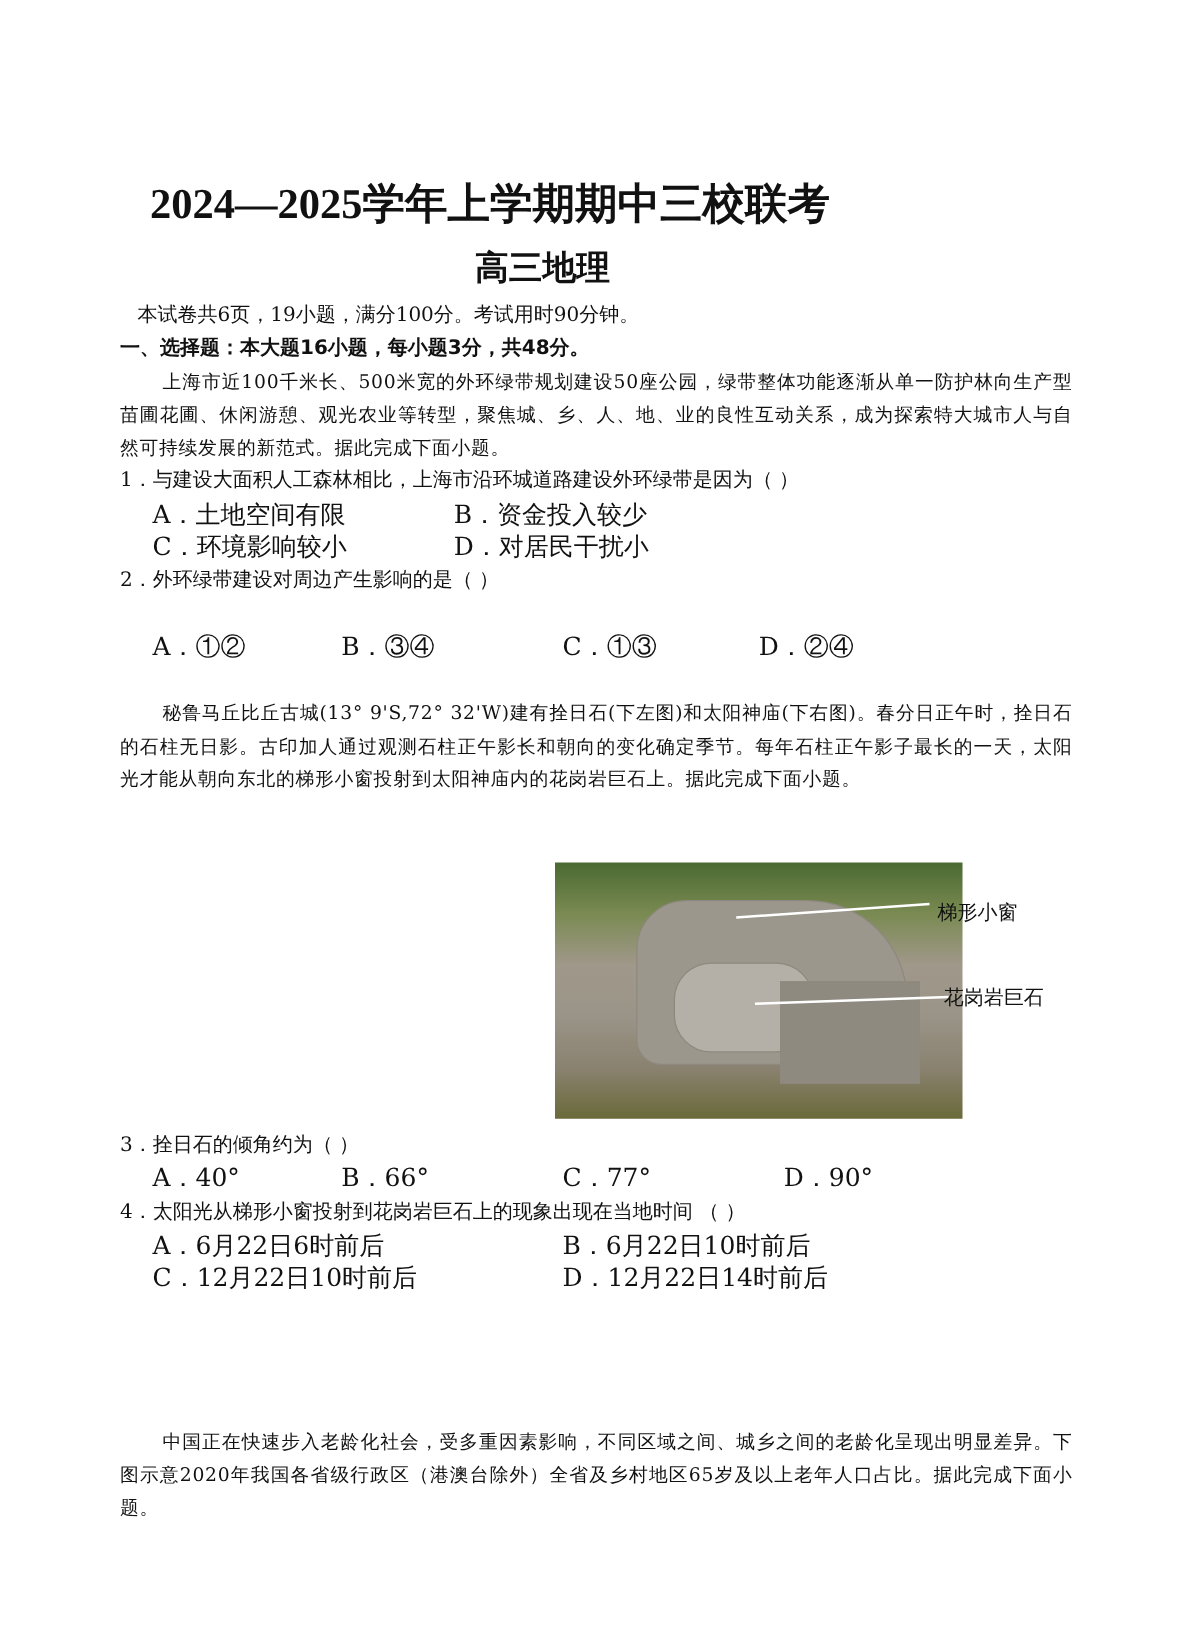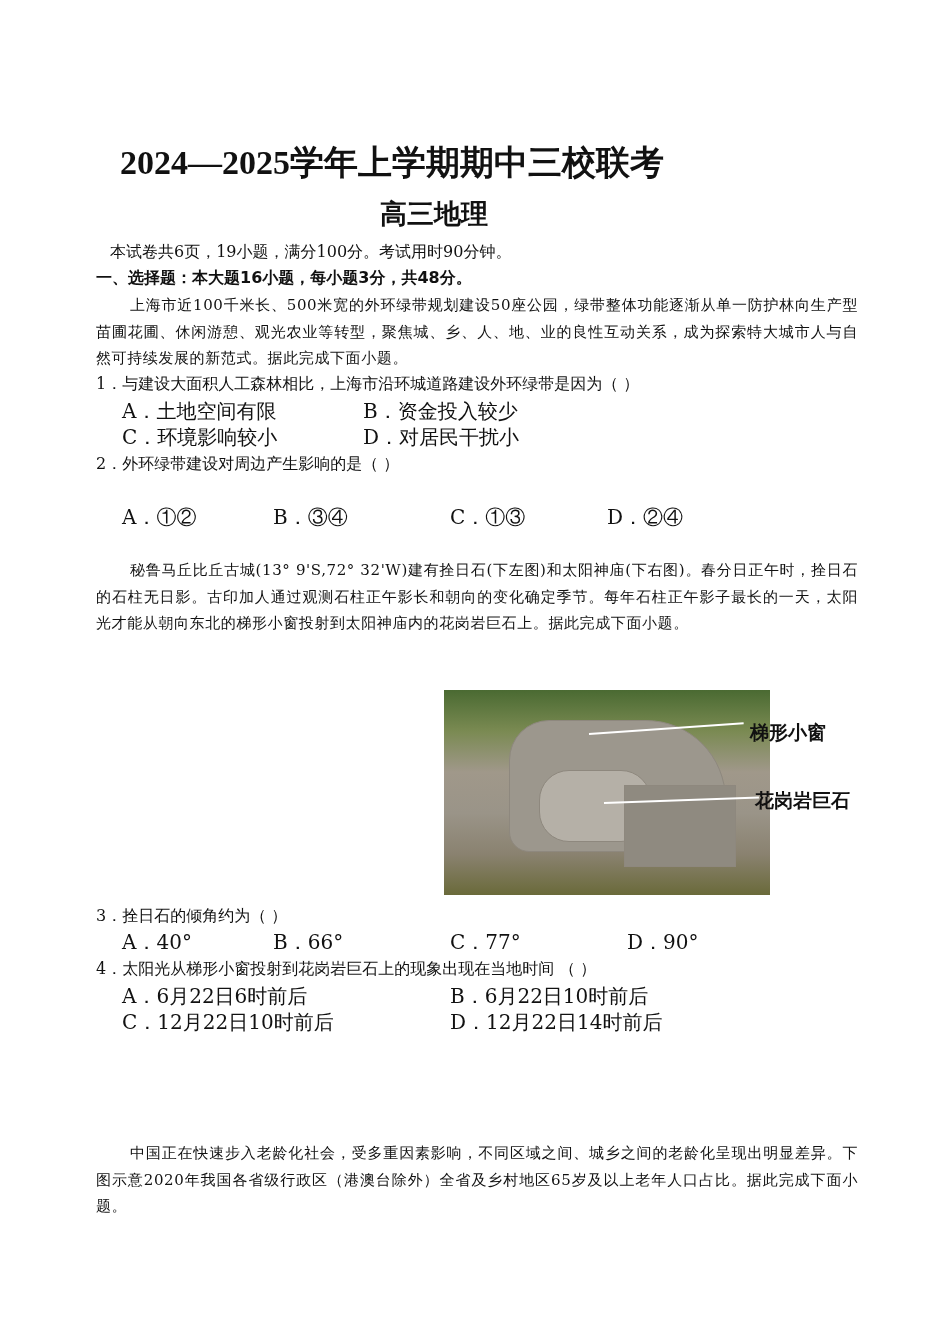--- a/index.html
+++ b/index.html
@@ -19,21 +19,21 @@
   .photo { position: absolute; overflow: hidden; }
   .photo-left { left: 101px; top: 662px; width: 342px; height: 233px;
      background: linear-gradient(180deg, #4a90d9 0%, #8cc0ea 18%, #e8f0f8 24%, #6b8e5a 30%, #5b7a45 45%, #8a7b6a 55%, #b3aca2 62%, #a9a398 80%, #8c7d62 100%); }
   .photo-right { left: 444px; top: 690px; width: 326px; height: 205px;
      background: linear-gradient(180deg, #4a6a32 0%, #7a8a52 20%, #a0988a 40%, #9a9488 60%, #8a8270 80%, #6a6a3a 100%); }
   .sky-cloud { position: absolute; border-radius: 50%; background: #f4f6fa; }
   .mountain { position: absolute; width: 0; height: 0; }
   .stone { position: absolute; background: #b9b3aa; border: 1px solid #8e887e; }
   .label-box { position: absolute; background: #ffffff; font-family: "DejaVu Sans", sans-serif;
                font-weight: bold; font-size: 13px; padding: 1px 2px; color: #000; }
-  .callout { position: absolute; font-family: "DejaVu Sans", sans-serif; font-weight: bold; font-size: 19px; color: #111; white-space: nowrap; }
+  .callout { position: absolute; font-family: "DejaVu Sans", sans-serif; font-weight: normal; font-size: 16px; color: #111; white-space: nowrap; }
   .wire { position: absolute; height: 2px; background: #ffffff; transform-origin: left center; }
 </style>
 </head>
 <body>
 
 <div class="page">
 
   <div class="title">2024—2025学年上学期期中三校联考</div>
   <div class="subtitle">高三地理</div>
 

